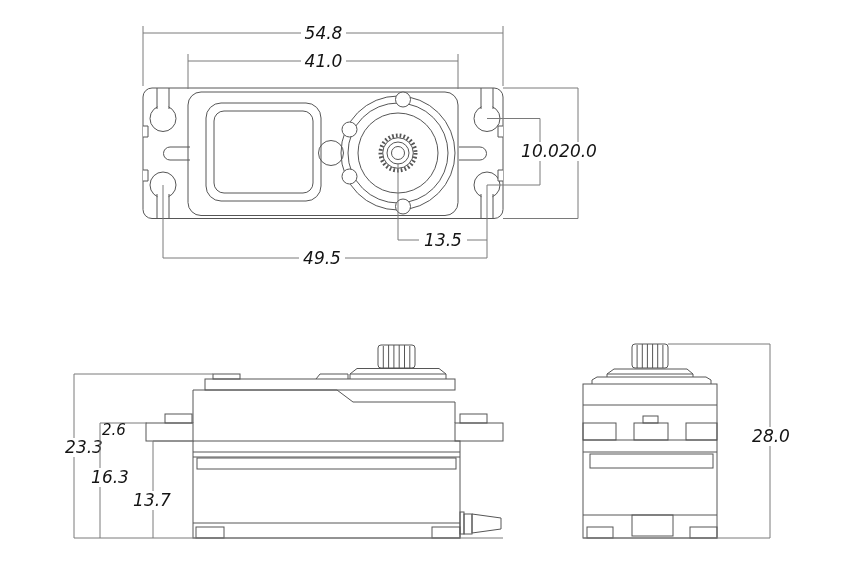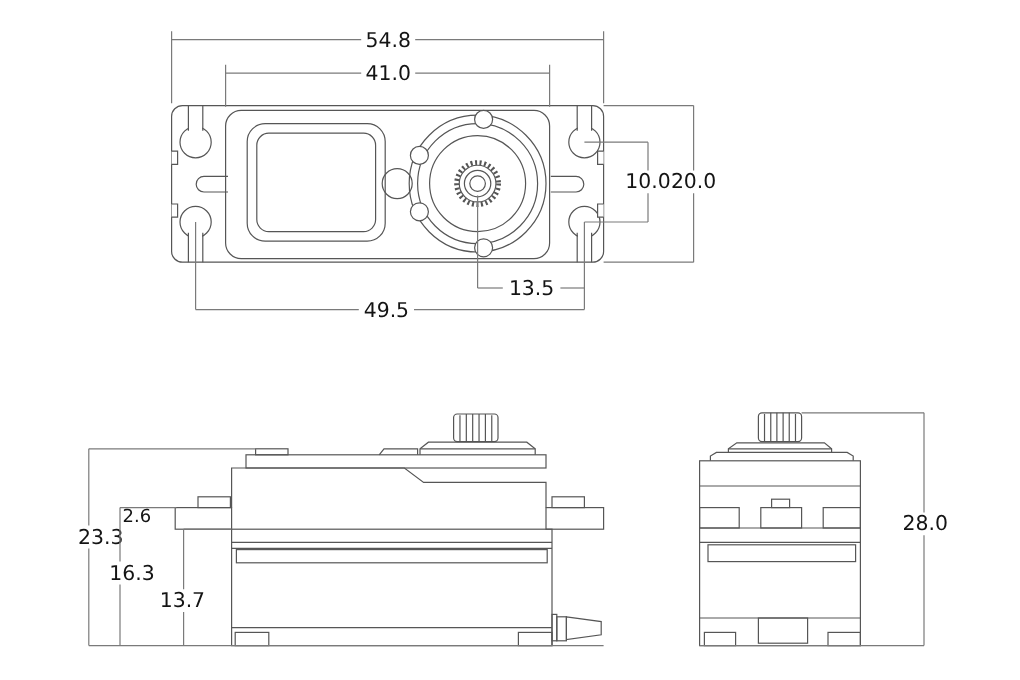--- a/index.html
+++ b/index.html
@@ -1,16 +1,16 @@
 <!DOCTYPE html>
 <html><head>
 <meta charset="utf-8">
 <style>
   html,body{margin:0;padding:0;background:#ffffff;}
-  .stage{width:850px;height:553px;background:#ffffff;position:relative;overflow:hidden;}
+  .stage{width:850px;height:553px;background:#ffffff;position:relative;overflow:hidden;font-style:italic;}
   svg{display:block;}
   .geo{stroke:#565656;stroke-width:1;fill:none;}
   .geo-fill{stroke:#565656;stroke-width:1;fill:#ffffff;}
   .mask{fill:#ffffff;stroke:none;}
   .dim{stroke:#7a7a7a;stroke-width:1;fill:none;}
   text{font-family:"DejaVu Sans","Liberation Sans",sans-serif;font-size:17px;fill:#141414;}
   text.small{font-size:15px;}
   .teeth{stroke:#565656;stroke-width:4;fill:#ffffff;stroke-dasharray:1.7 2.1;}
 </style>
 </head>

